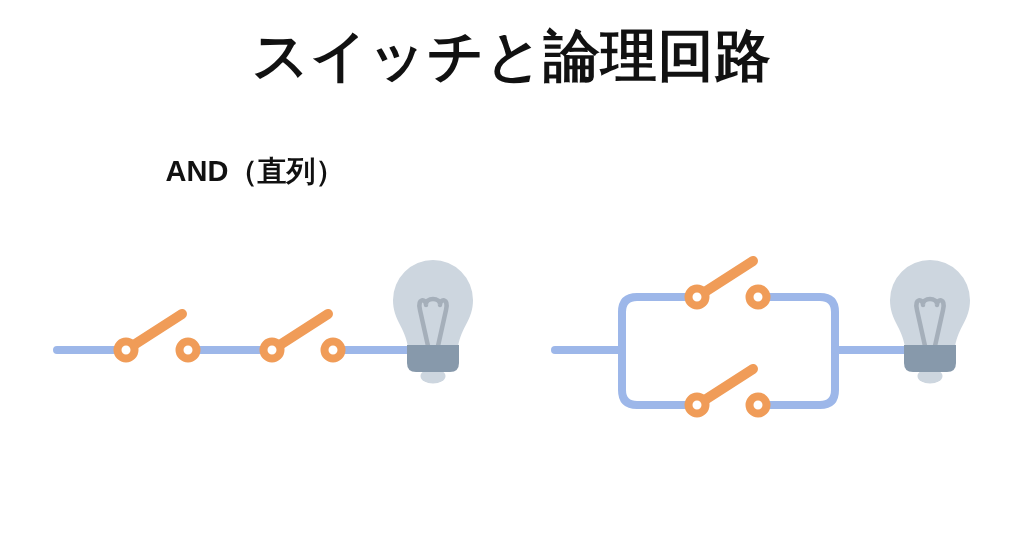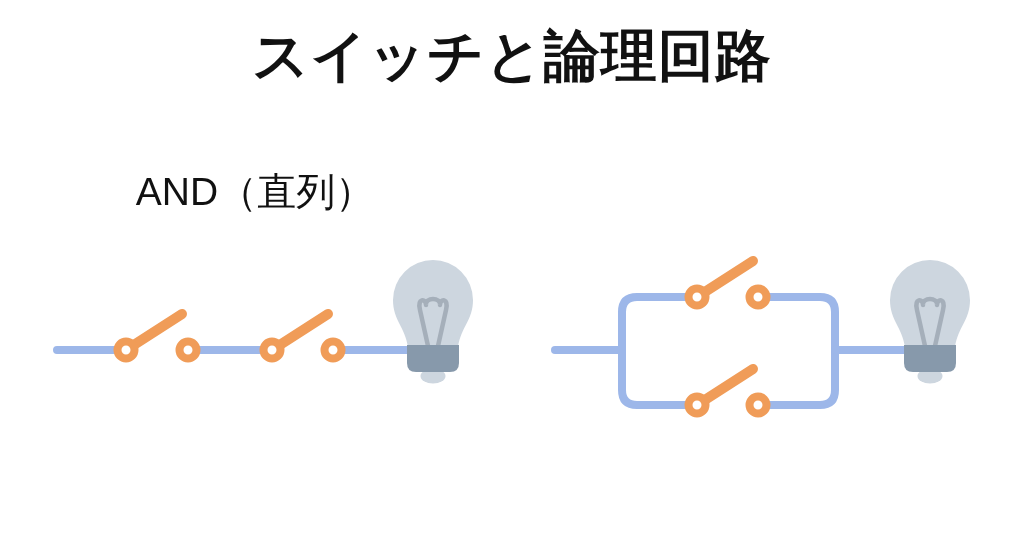--- a/index.html
+++ b/index.html
@@ -18,22 +18,22 @@
     font-family:"Liberation Sans","DejaVu Sans",sans-serif;
     color:var(--c-text);
   }
   .stage{position:absolute;inset:0;width:1024px;height:559px;}
   .page-title{
     position:absolute;top:24px;left:0;width:1024px;
     text-align:center;font-size:56px;font-weight:700;letter-spacing:1px;
     line-height:1.15;white-space:nowrap;
   }
   .circuit-label{
-    position:absolute;top:165px;transform:translateX(-50%);
-    font-size:39px;font-weight:400;white-space:nowrap;
+    position:absolute;top:152px;transform:translateX(-50%);
+    font-size:29px;font-weight:700;white-space:nowrap;
   }
   .circuit-label.and{left:255px;}
   .circuit-label.or{left:759px;}
   svg.canvas{position:absolute;left:0;top:0;}
   .wire,.bracket{fill:none;stroke:var(--c-wire);stroke-width:8;stroke-linecap:round;}
   .lever{fill:none;stroke:var(--c-switch);stroke-width:10;stroke-linecap:round;}
   .terminal{fill:#ffffff;stroke:var(--c-switch);stroke-width:8;}
   .bulb-glass{fill:var(--c-bulb-body);}
   .bulb-base{fill:var(--c-bulb-base);}
   .bulb-filament{fill:none;stroke:var(--c-bulb-filament);stroke-width:4.5;stroke-linecap:round;stroke-linejoin:round;}

